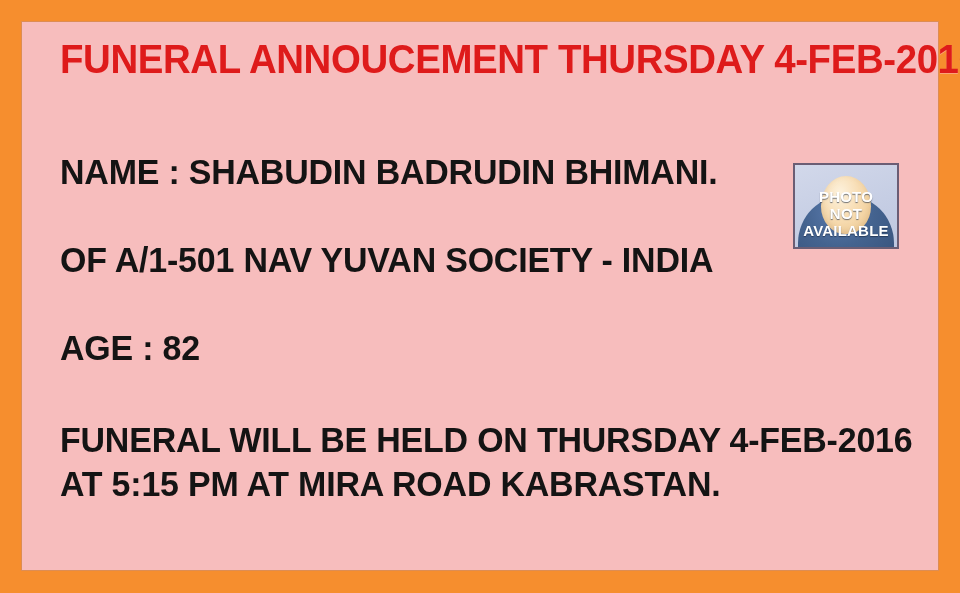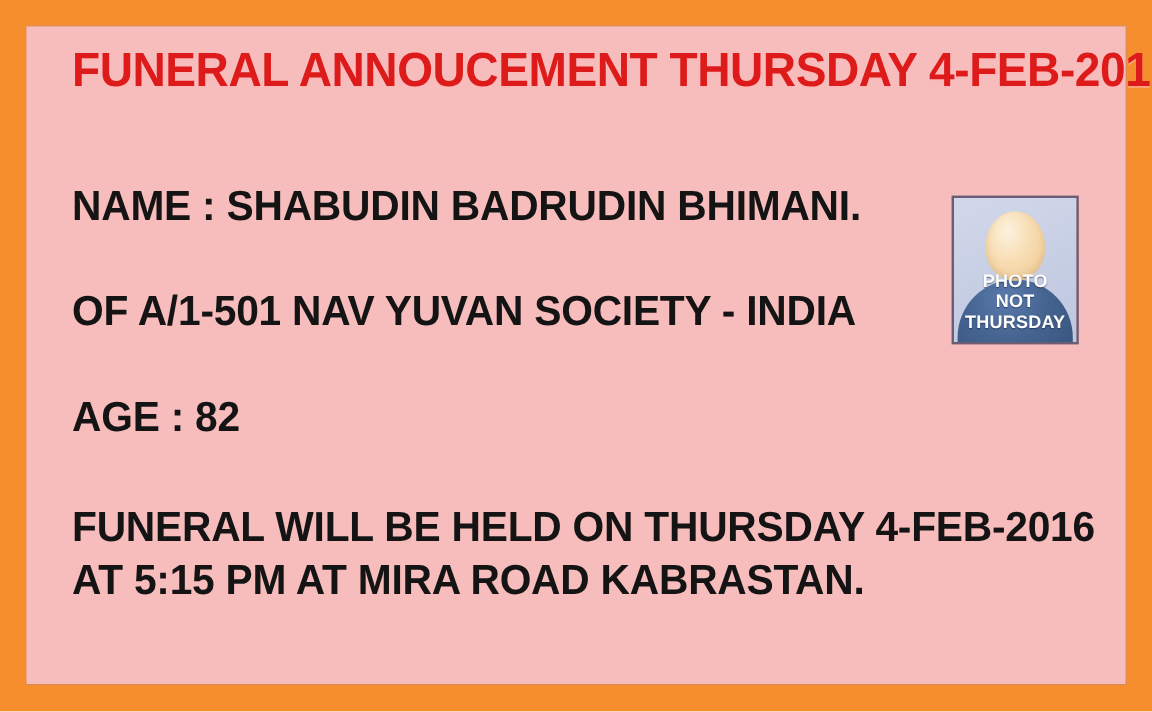--- a/index.html
+++ b/index.html
@@ -79,21 +79,21 @@
   .line.gap-age       { margin: 48px 0 0 0; }
   .line.gap-details-1 { margin: 52px 0 0 0; }
   .line.gap-details-2 { margin: 4px 0 0 0; }
 
   
   #photo-placeholder {
     position: absolute;
     left: 771px;
     top: 141px;
     width: 106px;
-    height: 124px;
+    height: 86px;
     box-sizing: border-box;
     border: 2px solid #6b5d74;
     background: linear-gradient(160deg, #d2d8ea 0%, #c6cee4 55%, #bec7e0 100%);
     overflow: hidden;
   }
   #ph-head {
     position: absolute;
     left: 50%;
     top: 11px;
     width: 50px;
@@ -146,18 +146,18 @@
       <div class="line gap-details-1">FUNERAL WILL BE HELD ON THURSDAY 4-FEB-2016</div>
       <div class="line gap-details-2">AT 5:15 PM AT MIRA ROAD KABRASTAN.</div>
     </div>
 
     <div id="photo-placeholder">
       <div id="ph-body"></div>
       <div id="ph-head"></div>
       <div id="ph-text">
         <div>PHOTO</div>
         <div>NOT</div>
-        <div>THURSDAY</div>
+        <div>AVAILABLE</div>
       </div>
     </div>
 
   </div>
 </div>
 
 </body></html>

